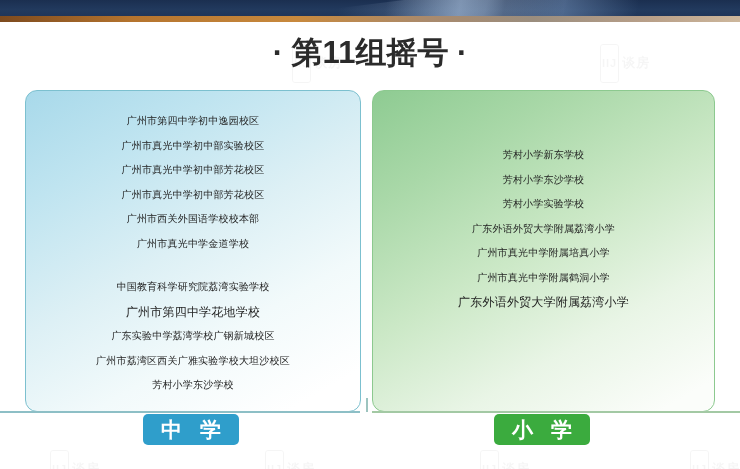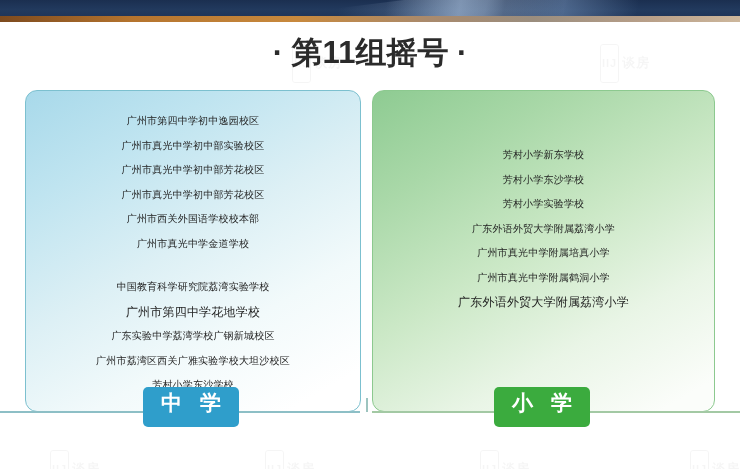--- a/index.html
+++ b/index.html
@@ -122,22 +122,22 @@
   .conn-right { left: 372px; width: 368px; background: #a3c9a4; }
   .conn-tick {
     position: absolute;
     left: 366px; top: -13px;
     width: 1.5px; height: 14px;
     background: #9dc4bf;
   }
 
   .badge {
     position: absolute;
-    top: 387px;
-    height: 40px;
+    top: 414px;
+    height: 31px;
     border-radius: 5px;
     color: #ffffff;
     font-size: 21px;
     font-weight: bold;
     line-height: 31px;
     text-align: center;
     letter-spacing: 6px;
     text-indent: 6px;
   }
   .badge-mid  { left: 143px; width: 96px; background: #2f9ecb; }

